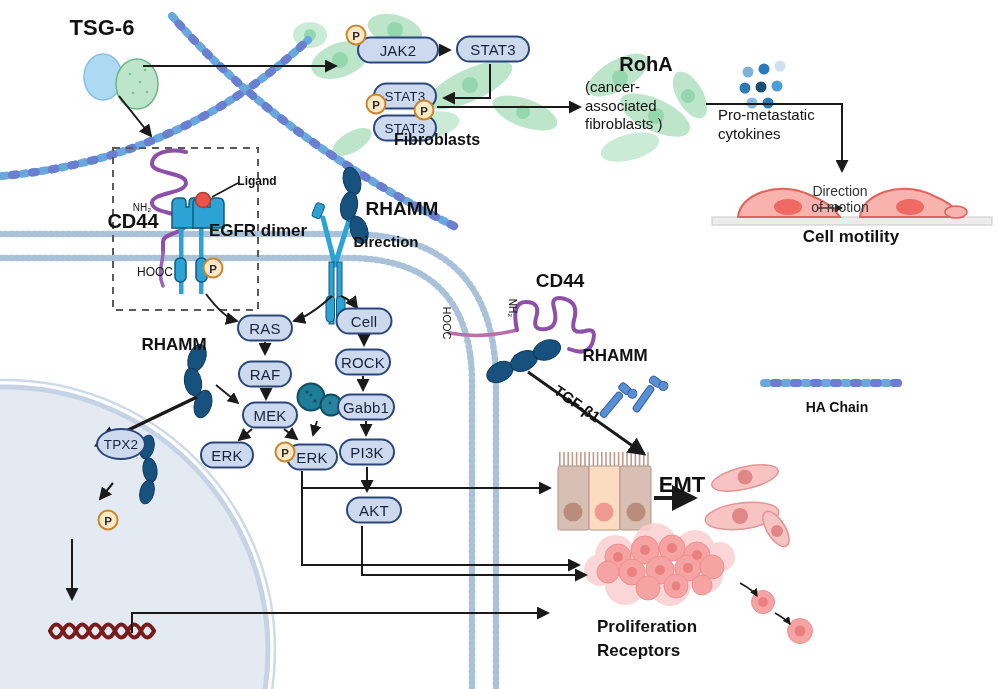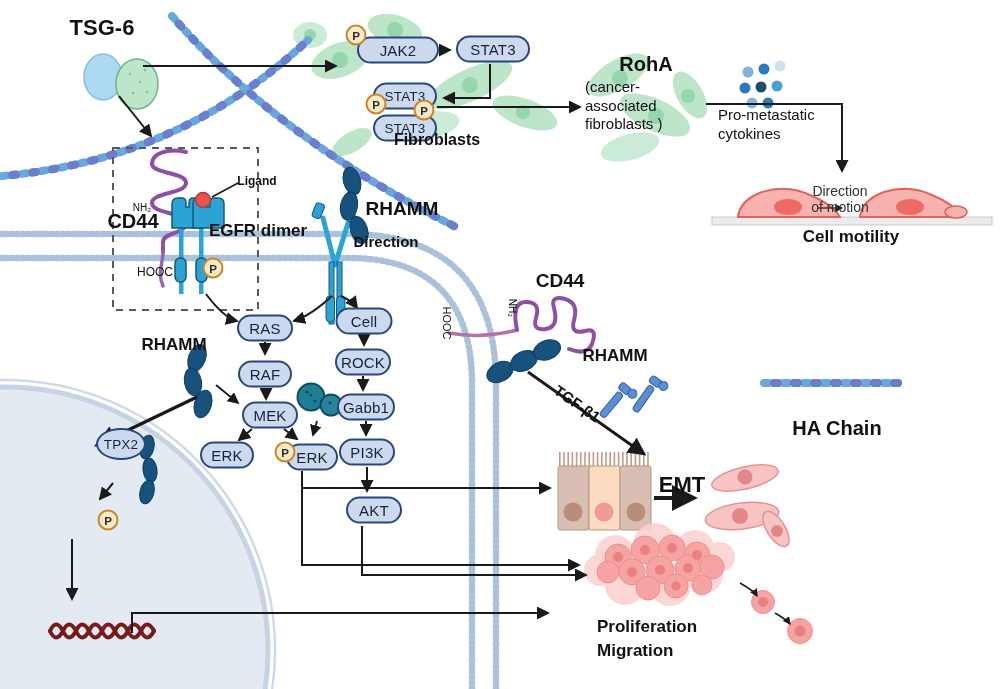--- a/index.html
+++ b/index.html
@@ -335,18 +335,18 @@
 <div class="lbl b" style="left:258px;top:231px;font-size:17px">EGFR dimer</div>
 <div class="lbl" style="left:155px;top:272px;font-size:12px">HOOC</div>
 <div class="lbl b" style="left:402px;top:209px;font-size:19px">RHAMM</div>
 <div class="lbl b" style="left:386px;top:242px;font-size:15px">Direction</div>
 <div class="lbl b" style="left:174px;top:345px;font-size:17px">RHAMM</div>
 <div class="lbl b" style="left:560px;top:281px;font-size:19px">CD44</div>
 <div class="lbl rot90" style="left:512px;top:308px;font-size:10px">NH₂</div>
 <div class="lbl rot90" style="left:446px;top:323px;font-size:11px">HOOC</div>
 <div class="lbl b" style="left:615px;top:356px;font-size:17px">RHAMM</div>
 <div class="lbl b rot35" style="left:577px;top:404px;font-size:15px">TGF-β1</div>
-<div class="lbl b" style="left:837px;top:428px;font-size:20px">HA Chain</div>
+<div class="lbl b" style="left:837px;top:407px;font-size:14px">HA Chain</div>
 <div class="lbl b" style="left:682px;top:485px;font-size:22px">EMT</div>
 <div class="blk b" style="left:597px;top:615px;font-size:17px;line-height:1.4">Proliferation
-Migration</div>
+Receptors</div>
 
 </div>
 
 </body></html>

